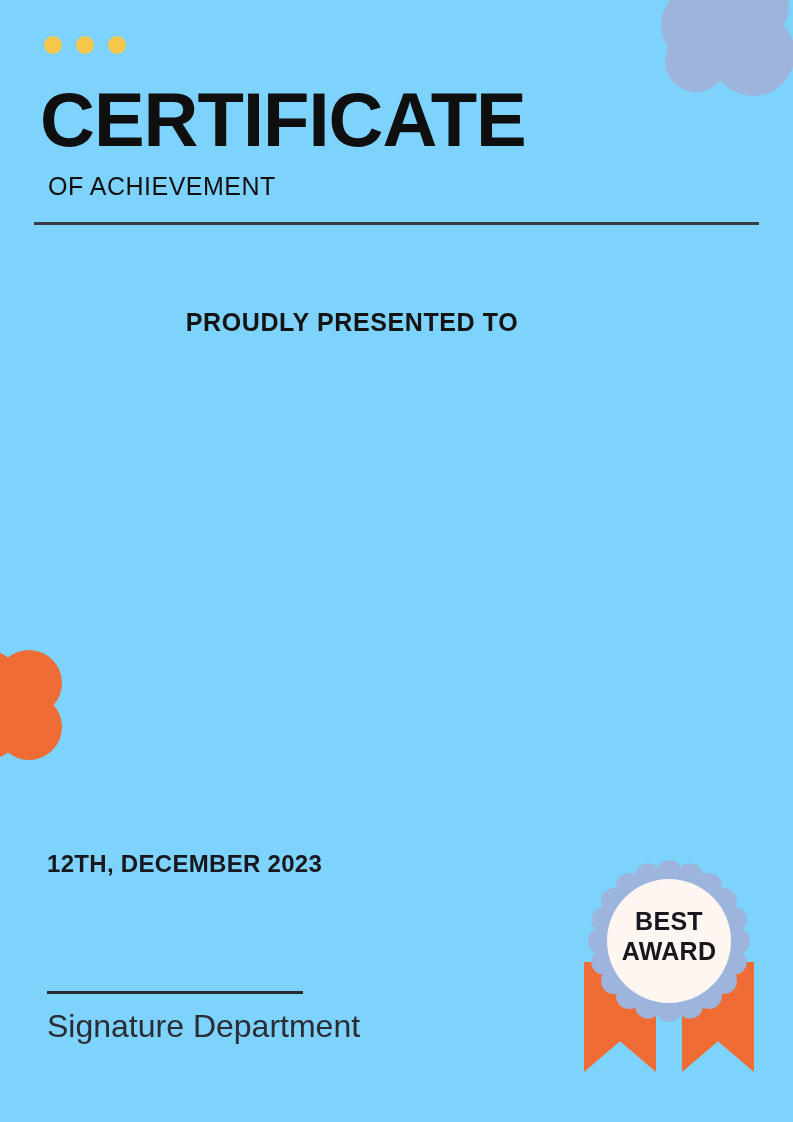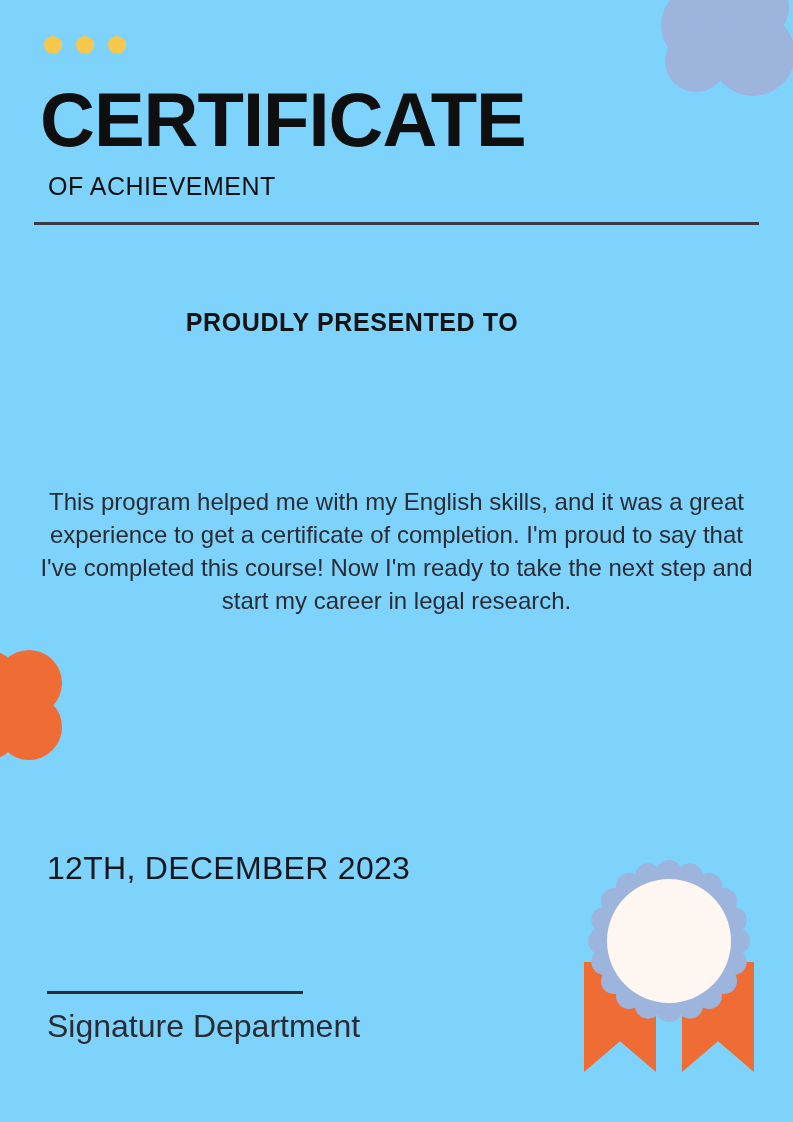--- a/index.html
+++ b/index.html
@@ -134,22 +134,22 @@
     font-size: 24px;
     line-height: 33px;
     color: #2b2b33;
   }
 
   
   .date {
     position: absolute;
     top: 850px;
     left: 47px;
-    font-size: 32px;
-    font-weight: 400;
+    font-size: 24px;
+    font-weight: 700;
     letter-spacing: 0.3px;
     color: #17171d;
   }
   .sig-line {
     position: absolute;
     top: 991px;
     left: 47px;
     width: 256px;
     height: 3px;
     background: #2b2b33;
@@ -235,21 +235,20 @@
     <span class="of3"></span>
     <span class="of4"></span>
     <span class="of5"></span>
   </div>
 
   <div class="title">CERTIFICATE</div>
   <div class="subtitle">OF ACHIEVEMENT</div>
   <div class="rule"></div>
 
   <div class="presented-to">PROUDLY PRESENTED TO</div>
-  <div class="message">This program helped me with my English skills, and it was a great experience to get a certificate of completion. I'm proud to say that I've completed this course! Now I'm ready to take the next step and start my career in legal research.</div>
 
   <div class="date">12TH, DECEMBER 2023</div>
   <div class="sig-line"></div>
   <div class="sig-label">Signature Department</div>
 
   <div class="badge">
     <div class="ribbon ribbon-left"></div>
     <div class="ribbon ribbon-right"></div>
     <svg class="rosette" viewBox="0 0 182 182">
       <g id="rosette-group">
@@ -270,15 +269,19 @@
           <circle cx="51.03060284411182" cy="35.986844382503584" r="13" fill="#9db4dd"></circle>
           <circle cx="69.98684438250356" cy="26.328156891929567" r="13" fill="#9db4dd"></circle>
           <circle cx="90.99999999999999" cy="23" r="13" fill="#9db4dd"></circle>
           <circle cx="112.01315561749641" cy="26.328156891929552" r="13" fill="#9db4dd"></circle>
           <circle cx="130.96939715588815" cy="35.98684438250356" r="13" fill="#9db4dd"></circle>
           <circle cx="146.0131556174964" cy="51.03060284411181" r="13" fill="#9db4dd"></circle>
           <circle cx="155.67184310807045" cy="69.98684438250356" r="13" fill="#9db4dd"></circle>
         </g>
       <circle cx="91" cy="91" r="62" fill="#fdf6f1"></circle>
     </svg>
+    <div class="badge-text">
+      <div>BEST</div>
+      <div>AWARD</div>
+    </div>
   </div>
 
 </div>
 
 </body></html>

